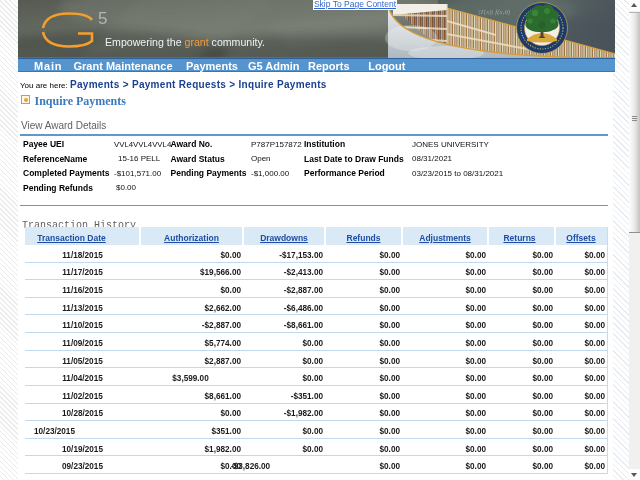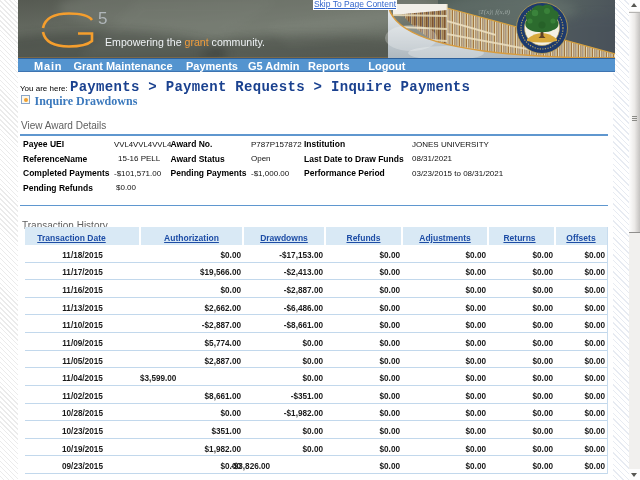--- a/index.html
+++ b/index.html
@@ -20,21 +20,21 @@
 .sb .arr.dn { top:4px; border-top:4px solid #575753; }
 .thumb { position:absolute; left:0px; top:12px; width:11px; height:221px;
   background:linear-gradient(to right,#fdfdfd 0%,#eceae8 50%,#c4c2c0 100%);
   border-top:1px solid #b5b4b2; border-bottom:1px solid #908f8d; }
 .grip { position:absolute; left:3px; width:5px; height:1px; background:#8a8a86; }
 
 .nav { position:absolute; left:0; top:58px; width:597px; height:14px; background:#5494cf; border-top:1px solid #2c5f9a; border-bottom:1px solid #3e74b1; }
 .nav span { position:absolute; top:2px; color:#fff; font-size:11px; font-weight:bold; line-height:11px; }
 
 .crumb { position:absolute; left:2px; top:79px; font-size:8px; color:#000; }
-.crumb b { color:#1a418f; font-size:14px; letter-spacing:0.3px;font-family:Liberation Mono, monospace; }
+.crumb b { color:#1a418f; font-size:10px; letter-spacing:0.3px; }
 
 .hicon { position:absolute; left:3px; top:95px; width:9px; height:9px; border:1px solid #8aa5c8; background:#fdf8ea; }
 .hicon i { position:absolute; left:1.5px; top:1.5px; width:4px; height:4px; border-radius:50%; background:#f0a030; }
 .h1 { position:absolute; left:16.5px; top:93.5px; font-family:"Liberation Serif",serif; font-size:12px; font-weight:bold; color:#3b79bd; }
 .glabel { position:absolute; font-size:10px; color:#5f5f5f; }
 
 .pline { position:absolute; left:2px; width:588px; height:1.5px; background:#5f97cf; }
 .ar { position:absolute; font-size:8px; color:#101010; white-space:nowrap; }
 .ar b { font-size:8.5px; color:#000; }
 
@@ -144,21 +144,21 @@
     <span style="left:55.5px">Grant Maintenance</span>
     <span style="left:168px">Payments</span>
     <span style="left:229.9px">G5 Admin</span>
     <span style="left:290px">Reports</span>
     <span style="left:350.2px">Logout</span>
   </div>
   <div class="crumb">You are here: <b>Payments &gt; Payment Requests &gt; Inquire Payments</b></div>
   <div class="hicon">
       <i></i>
     </div>
-  <div class="h1">Inquire Drawdowns</div>
+  <div class="h1">Inquire Payments</div>
   <div class="glabel" style="left:3px; top:119.5px;">View Award Details</div>
   <div class="pline" style="top:134px"></div>
   <div class="pline" style="top:204.5px"></div>
 
   <div class="ar" style="left:5px;top:139px"><b>Payee UEI</b></div>
   <div class="ar" style="left:96px;top:139.5px;font-size:7.8px">VVL4VVL4VVL4</div>
   <div class="ar" style="left:152.5px;top:139px"><b>Award No.</b></div>
   <div class="ar" style="left:233px;top:139.5px">P787P157872</div>
   <div class="ar" style="left:286px;top:139px"><b>Institution</b></div>
   <div class="ar" style="left:394px;top:139.5px">JONES UNIVERSITY</div>
@@ -169,21 +169,21 @@
   <div class="ar" style="left:286px;top:153.5px"><b>Last Date to Draw Funds</b></div>
   <div class="ar" style="left:394px;top:154px">08/31/2021</div>
   <div class="ar" style="left:5px;top:168px"><b>Completed Payments</b></div>
   <div class="ar" style="left:96px;top:168.5px">-$101,571.00</div>
   <div class="ar" style="left:152.5px;top:168px"><b>Pending Payments</b></div>
   <div class="ar" style="left:233px;top:168.5px">-$1,000.00</div>
   <div class="ar" style="left:286px;top:168px"><b>Performance Period</b></div>
   <div class="ar" style="left:394px;top:168.5px">03/23/2015 to 08/31/2021</div>
   <div class="ar" style="left:5px;top:182.5px"><b>Pending Refunds</b></div>
   <div class="ar" style="left:98px;top:183px">$0.00</div>
-  <div class="glabel" style="left:4px; top:220px;">Transaction History</div>
+  <div class="glabel" style="left:4px; top:220px;font-family:Liberation Mono, monospace;">Transaction History</div>
 
   <div class="thead">
     <span style="left:0;width:93px">Transaction Date</span>
     <span style="left:115px;width:103px">Authorization</span>
     <span style="left:218px;width:82px">Drawdowns</span>
     <span style="left:300px;width:77px">Refunds</span>
     <span style="left:377px;width:86px">Adjustments</span>
     <span style="left:463px;width:63px">Returns</span>
     <span style="left:530px;width:52px">Offsets</span>
     <i class="vsep" style="left:114px"></i>
@@ -253,21 +253,21 @@
         <span style="left:0;width:115px;text-align:center">11/05/2015</span>
         <span style="left:115px;width:101px;text-align:right">$2,887.00</span>
         <span style="left:218px;width:80px;text-align:right">$0.00</span>
         <span style="left:300px;width:75px;text-align:right">$0.00</span>
         <span style="left:377px;width:84px;text-align:right">$0.00</span>
         <span style="left:463px;width:65px;text-align:right">$0.00</span>
         <span style="left:530px;width:50px;text-align:right">$0.00</span>
       </div>
       <div class="trow" style="top:368.34000000000003px">
         <span style="left:0;width:115px;text-align:center">11/04/2015</span>
-        <span style="left:115px;width:101px;text-align:left">$3,599.00</span>
+        <span style="left:115px;width:101px;text-align:center">$3,599.00</span>
         <span style="left:218px;width:80px;text-align:right">$0.00</span>
         <span style="left:300px;width:75px;text-align:right">$0.00</span>
         <span style="left:377px;width:84px;text-align:right">$0.00</span>
         <span style="left:463px;width:65px;text-align:right">$0.00</span>
         <span style="left:530px;width:50px;text-align:right">$0.00</span>
       </div>
       <div class="trow" style="top:385.96000000000004px">
         <span style="left:0;width:115px;text-align:center">11/02/2015</span>
         <span style="left:115px;width:101px;text-align:right">$8,661.00</span>
         <span style="left:218px;width:80px;text-align:right">-$351.00</span>
@@ -279,21 +279,21 @@
       <div class="trow" style="top:403.58000000000004px">
         <span style="left:0;width:115px;text-align:center">10/28/2015</span>
         <span style="left:115px;width:101px;text-align:right">$0.00</span>
         <span style="left:218px;width:80px;text-align:right">-$1,982.00</span>
         <span style="left:300px;width:75px;text-align:right">$0.00</span>
         <span style="left:377px;width:84px;text-align:right">$0.00</span>
         <span style="left:463px;width:65px;text-align:right">$0.00</span>
         <span style="left:530px;width:50px;text-align:right">$0.00</span>
       </div>
       <div class="trow" style="top:421.20000000000005px">
-        <span style="left:0;width:115px;text-align:center">10/23/2015</span>
+        <span style="left:9px;width:115px;text-align:left">10/23/2015</span>
         <span style="left:115px;width:101px;text-align:right">$351.00</span>
         <span style="left:218px;width:80px;text-align:right">$0.00</span>
         <span style="left:300px;width:75px;text-align:right">$0.00</span>
         <span style="left:377px;width:84px;text-align:right">$0.00</span>
         <span style="left:463px;width:65px;text-align:right">$0.00</span>
         <span style="left:530px;width:50px;text-align:right">$0.00</span>
       </div>
       <div class="trow" style="top:438.82000000000005px">
         <span style="left:0;width:115px;text-align:center">10/19/2015</span>
         <span style="left:115px;width:101px;text-align:right">$1,982.00</span>

